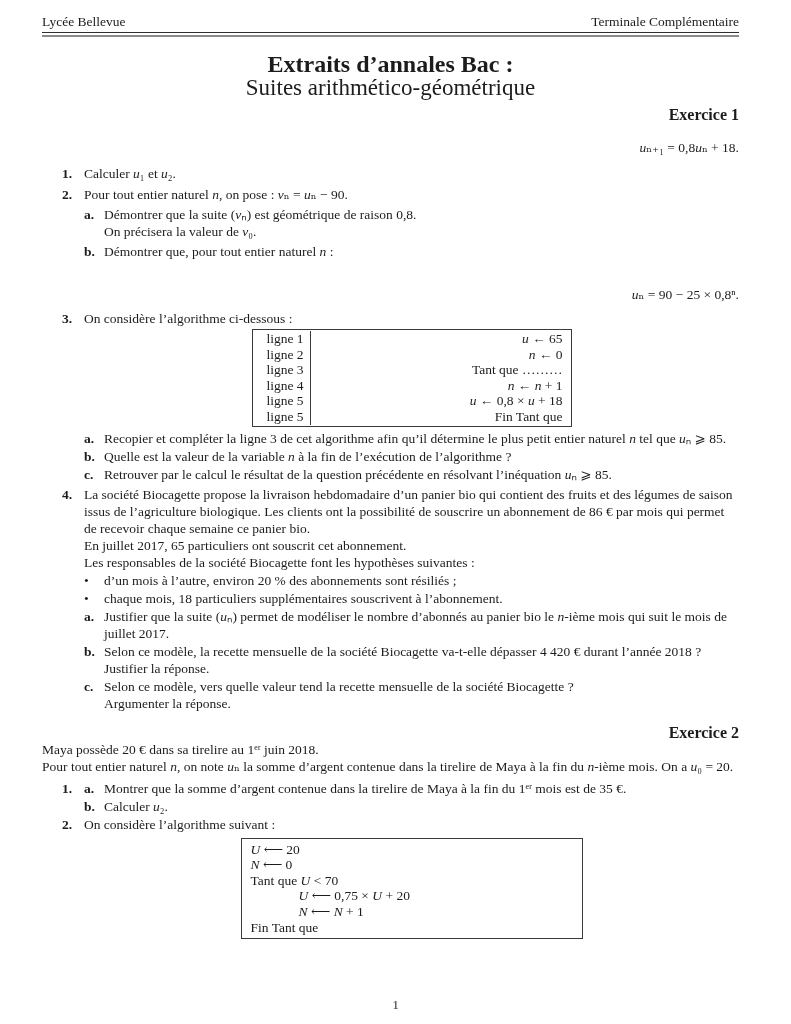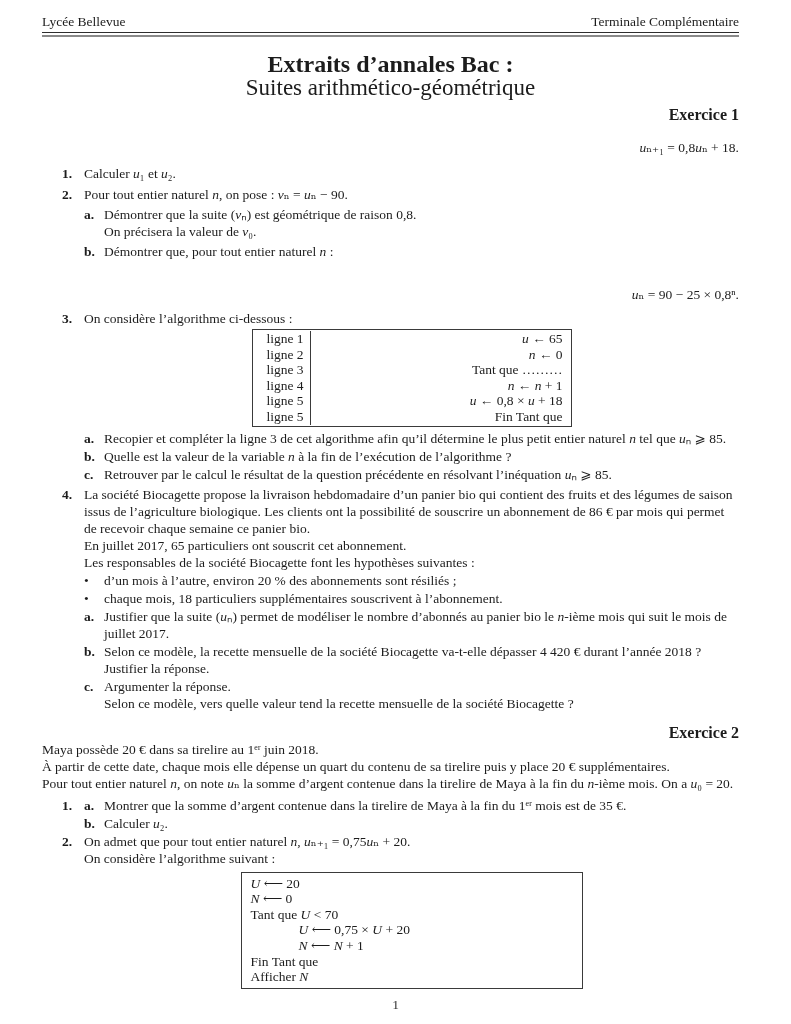--- a/index.html
+++ b/index.html
@@ -171,58 +171,55 @@
         <span class="lab">a.</span>
         <div class="bd">Justifier que la suite (<i>u</i>ₙ) permet de modéliser le nombre d’abonnés au panier bio le <i>n</i>-ième mois qui suit le mois de juillet 2017.</div>
       </div>
       <div class="l2 mt1">
         <span class="lab">b.</span>
         <div class="bd">Selon ce modèle, la recette mensuelle de la société Biocagette va-t-elle dépasser 4 420 € durant l’année 2018 ? Justifier la réponse.</div>
       </div>
       <div class="l2 mt1">
         <span class="lab">c.</span>
         <div class="bd">
+          <div>Selon ce modèle, vers quelle valeur tend la recette mensuelle de la société Biocagette ?</div>
           <div>Argumenter la réponse.</div>
-          <div>Selon ce modèle, vers quelle valeur tend la recette mensuelle de la société Biocagette ?</div>
         </div>
       </div>
     </div>
   </div>
 
   <div class="exh exh2">Exercice 2</div>
   <div class="p0">Maya possède 20 € dans sa tirelire au 1ᵉʳ juin 2018.</div>
-  <div class="p0">À partir de cette date, chaque mois elle dépense un quart du contenu de sa tirelire puis y place 20 € supplémentaires.</div>
   <div class="p0">Pour tout entier naturel <i>n</i>, on note <i>u</i>ₙ la somme d’argent contenue dans la tirelire de Maya à la fin du <i>n</i>-ième mois. On a <i>u</i>₀ = 20.</div>
 
   <div class="l1 mt5">
     <span class="lab">1.</span>
     <div class="bd">
       <div class="l2" style="margin-top:0">
         <span class="lab">a.</span>
         <div class="bd">Montrer que la somme d’argent contenue dans la tirelire de Maya à la fin du 1ᵉʳ mois est de 35 €.</div>
       </div>
       <div class="l2 mt1">
         <span class="lab">b.</span>
         <div class="bd">Calculer <i>u</i>₂.</div>
       </div>
     </div>
   </div>
 
   <div class="l1 mt1">
     <span class="lab">2.</span>
     <div class="bd">
-      <div>On admet que pour tout entier naturel <i>n</i>, <i>u</i>ₙ₊₁ = 0,75<i>u</i>ₙ + 20.</div>
       <div>On considère l’algorithme suivant :</div>
 
       <div class="algo2">
         <div><i>U</i> ⟵ 20</div>
         <div><i>N</i> ⟵ 0</div>
         <div>Tant que <i>U</i> &lt; 70</div>
         <div class="ind"><i>U</i> ⟵ 0,75 × <i>U</i> + 20</div>
         <div class="ind"><i>N</i> ⟵ <i>N</i> + 1</div>
         <div>Fin Tant que</div>
-        <div>Afficher <i>N</i></div>
       </div>
     </div>
   </div>
 
   <div class="pageno">1</div>
 </div>
 
 </body></html>

